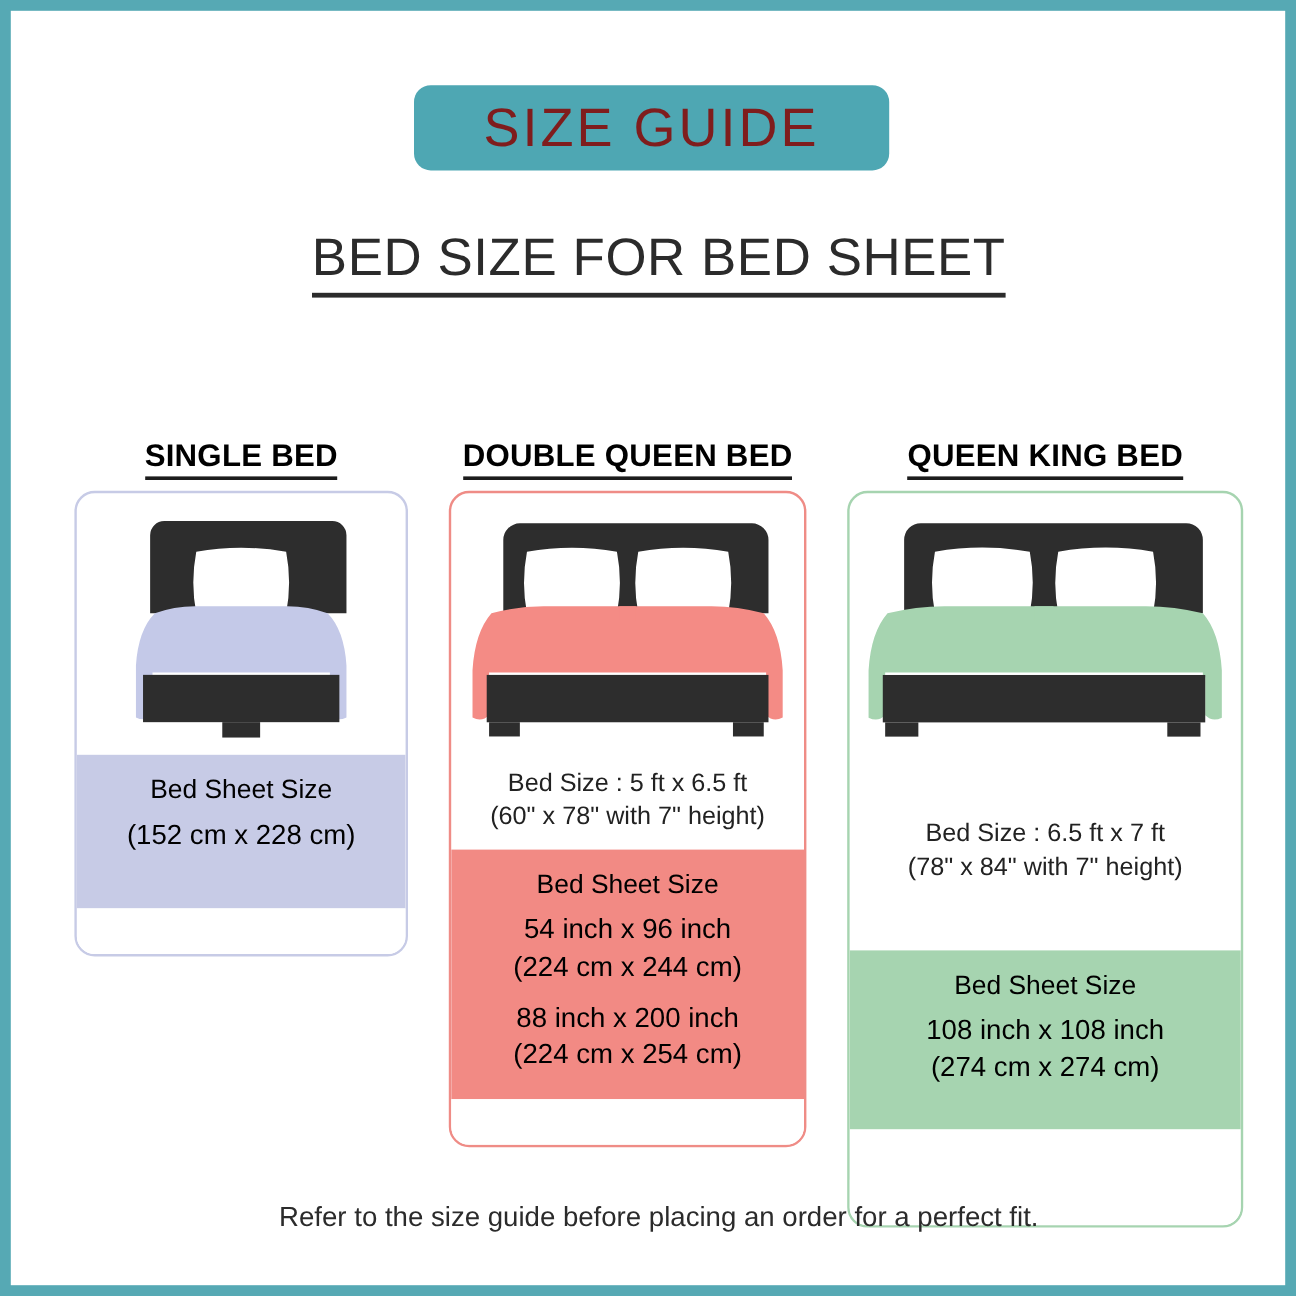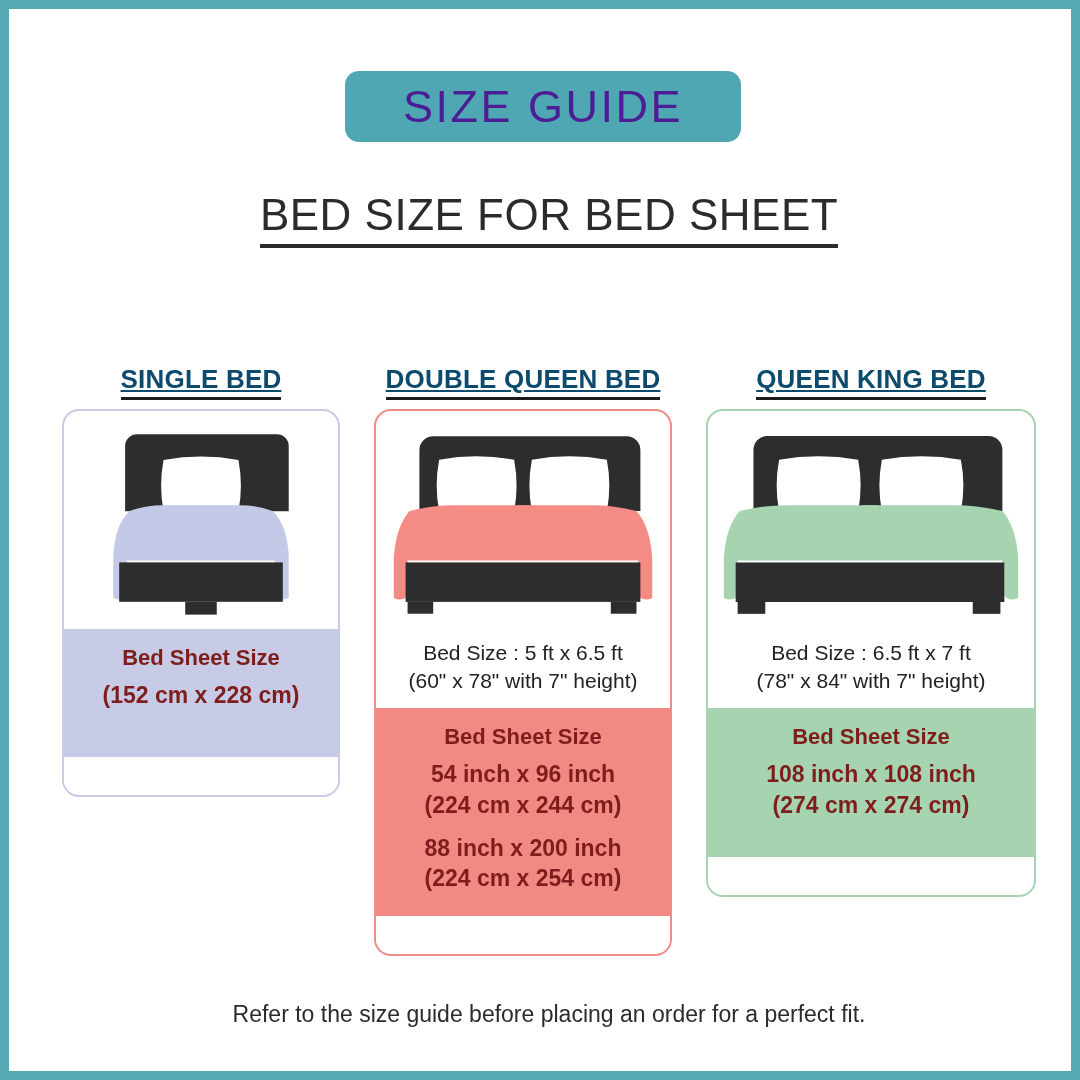--- a/index.html
+++ b/index.html
@@ -28,21 +28,21 @@
     top: 62px;
     width: 396px;
     height: 71px;
     background: #4ea7b3;
     border-radius: 14px;
     display: flex;
     align-items: center;
     justify-content: center;
   }
   .badge-text {
-    color: #4c1d95;
+    color: #7f1d1d;
     font-size: 45px;
     font-weight: 400;
     letter-spacing: 2.5px;
   }
 
   
   .main-title {
     position: absolute;
     left: 0;
     top: 181px;
@@ -74,44 +74,43 @@
     flex-direction: column;
     align-items: center;
   }
   .col-0 { width: 278px; }
   .col-1 { width: 298px; }
   .col-2 { width: 330px; }
 
   .col-title {
     font-size: 26px;
     font-weight: bold;
-    color: #0c4a6e;
+    color: #000000;
     letter-spacing: 0.2px;
     margin-bottom: 14px;
     white-space: nowrap;
-    text-decoration: underline;
   }
   .col-title span.ul {
     border-bottom: 3px solid #1c1c1c;
     padding-bottom: 3px;
   }
 
   .card {
     width: 100%;
     border-radius: 17px;
     border: 2px solid #c7cbe6;
     background: #ffffff;
     overflow: hidden;
     box-sizing: border-box;
     display: flex;
     flex-direction: column;
   }
   .card-1 { border-color: #c7cbe6; }
   .card-2 { border-color: #ef8c86; }
-  .card-3 { border-color: #a6d4b0; }
+  .card-3 { border-color: #a6d4b0; gap: 42px; }
 
   
   .bed-art {
     width: 100%;
     height: 218px;
     display: block;
   }
   .bed-art svg { display: block; width: 100%; height: 100%; }
 
   
@@ -120,22 +119,22 @@
     text-align: center;
     font-size: 21px;
     line-height: 1.32;
     color: #222222;
   }
 
   
   .sheet-band {
     text-align: center;
     padding: 16px 6px 20px 6px;
-    color: #7f1d1d;
-    font-weight: bold;
+    color: #000000;
+    font-weight: normal;
   }
   .band-1 { background: #c7cbe6; }
   .band-2 { background: #f28a84; }
   .band-3 { background: #a6d4b0; }
 
   .band-heading {
     font-size: 22px;
     margin-bottom: 9px;
   }
   .band-line {

